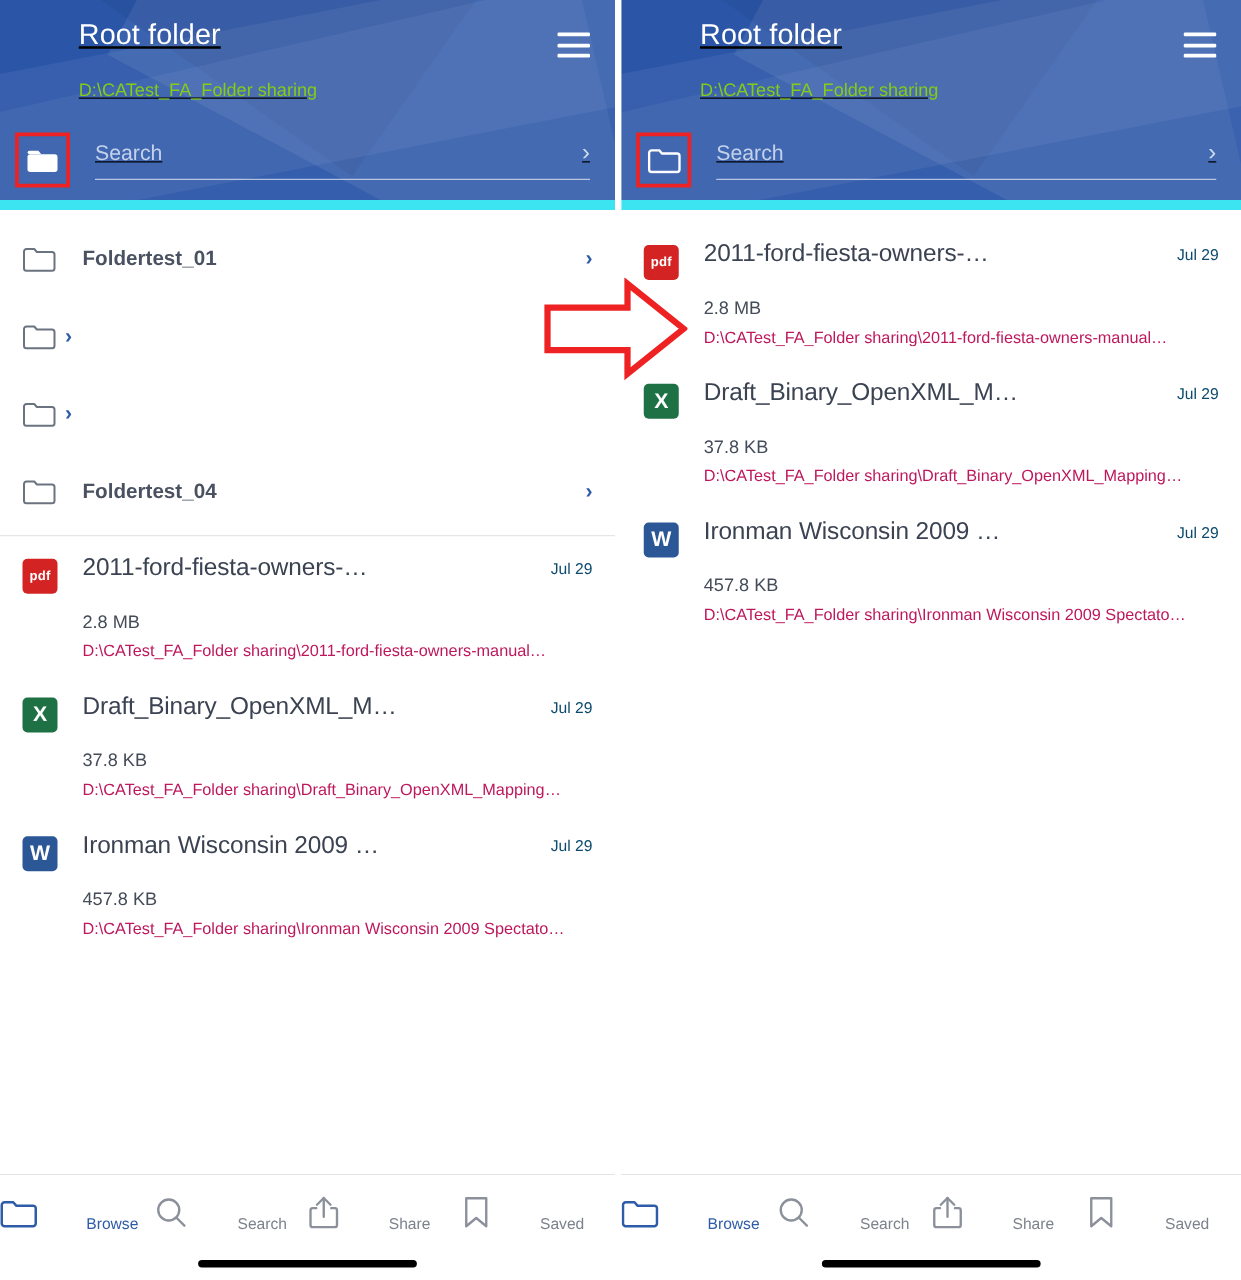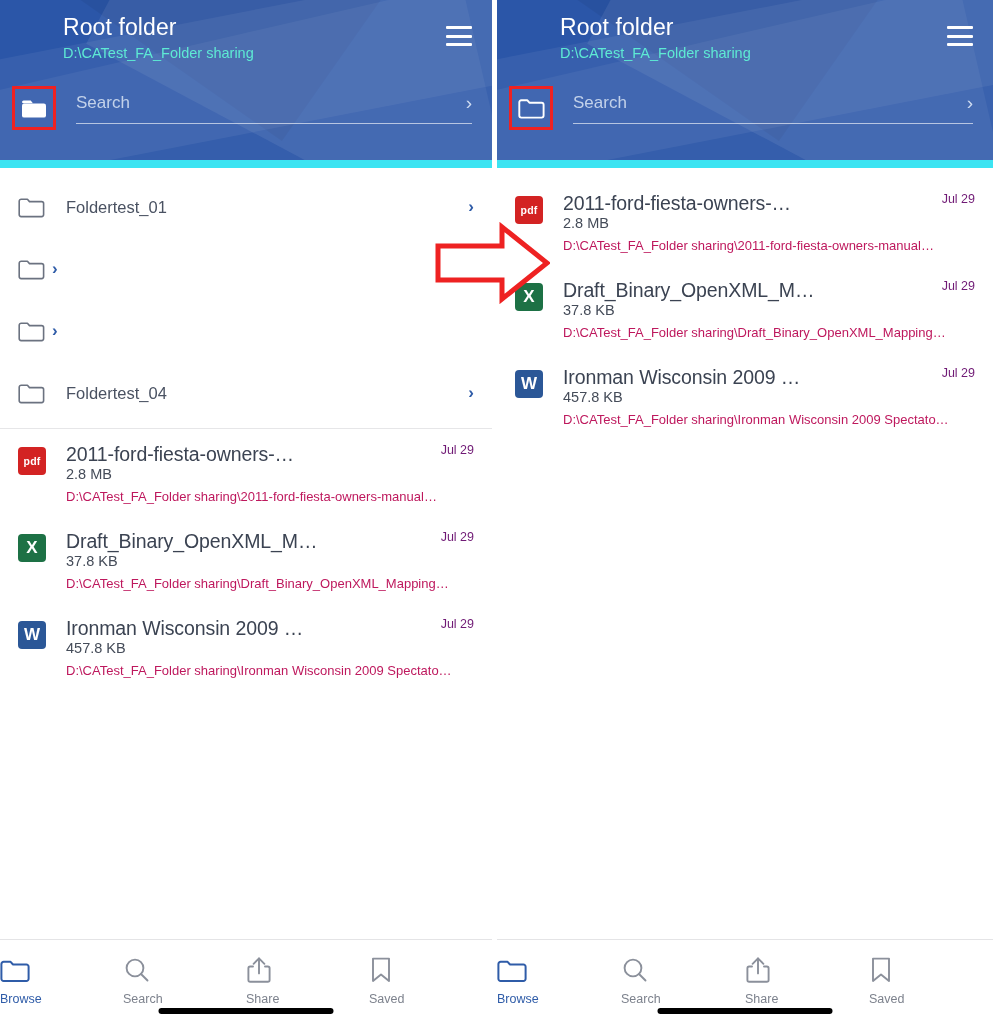--- a/index.html
+++ b/index.html
@@ -23,20 +23,21 @@
   .panel.gap   { width: 5px; background:#ffffff; height:1024px; }
   .panel.right { width: 496px; }
 
   
   .header {
     position: relative;
     height: 160px;
     background: #2b56a8;
     flex: 0 0 auto;
     overflow: hidden;
+    text-decoration: underline;
   }
   .header .bg-shapes { position:absolute; inset:0; }
   .header .bg-shapes i {
     position:absolute; display:block; background:rgba(255,255,255,.075);
   }
   .shape-a {
     width:420px; height:300px; right:-60px; top:-140px;
     transform: rotate(28deg); transform-origin: center;
   }
   .shape-b {
@@ -58,22 +59,22 @@
   .header-top {
     position:relative; display:flex; align-items:flex-start;
     padding: 12px 20px 0 63px;
   }
   .titles { flex:1 1 auto; }
   .page-title {
     color:#ffffff; font-size:23px; font-weight:400;
     letter-spacing:.1px; line-height:30px; white-space:nowrap;
   }
   .page-subtitle {
-    color:#5eead4; font-size:14.5px; font-weight:400;
-    line-height:22px; white-space:nowrap;
+    color:#84cc16; font-size:14.5px; font-weight:400;
+    line-height:22px; white-space:nowrap;margin-top:20px;
   }
   .hamburger {
     width:26px; height:20px; margin-top:14px; flex:0 0 auto;
     display:flex; flex-direction:column; justify-content:space-between;
     cursor:pointer;
   }
   .hamburger span { display:block; height:3px; background:#fff; border-radius:1px; }
 
   
   .search-row {
@@ -102,64 +103,65 @@
   
   .list { flex:1 1 auto; position:relative; background:#fff; overflow:hidden; }
 
   .folder-row {
     display:flex; align-items:center; height:62px;
     padding:0 18px 0 18px; cursor:pointer;
   }
   .folder-row .fico { width:34px; flex:0 0 auto; display:flex; align-items:center; }
   .folder-row .fname {
     flex:1 1 auto; margin-left:14px;
-    font-size:16.5px; color:#4a5262; font-weight:400;
+    font-size:16.5px; color:#4a5262; font-weight:700;
   }
   .folder-row .chev { color:#2f5ca8; font-size:17px; font-weight:600; }
 
   .divider { height:1px; background:#e6e6e8; margin:4px 0 0 0; }
 
   .file-row {
     display:flex; padding:14px 18px 12px 18px; cursor:pointer;
   }
   .file-icon-wrap { width:34px; flex:0 0 auto; padding-top:4px; }
   .ftype {
     width:28px; height:28px; border-radius:4px;
     display:flex; align-items:center; justify-content:center;
     color:#fff; font-weight:700;
   }
   .ftype.pdf  { background:#d32323; font-size:10.5px; letter-spacing:.2px; }
   .ftype.xls  { background:#1d7145; font-size:17px; }
   .ftype.doc  { background:#2b5797; font-size:17px; }
 
   .file-body { flex:1 1 auto; margin-left:14px; min-width:0; }
-  .file-line1 { display:flex; align-items:flex-start; }
+  .file-line1 { display:flex; align-items:center; }
   .file-name {
     flex:1 1 auto; font-size:19.5px; color:#3b4352; font-weight:400;
     white-space:nowrap; overflow:hidden; text-overflow:ellipsis;
     letter-spacing:-.1px;
   }
   .file-date {
-    flex:0 0 auto; margin-left:10px; font-size:12.5px; color:#701a75;
-  }
-  .file-size { font-size:14.5px; color:#454c59; margin-top:0; }
+    flex:0 0 auto; margin-left:10px; font-size:12.5px; color:#0c4a6e;
+  }
+  .file-size { font-size:14.5px; color:#454c59; margin-top:24px; }
   .file-path {
     font-size:13px; color:#be185d; margin-top:7px;
     white-space:nowrap; overflow:hidden; text-overflow:ellipsis;
   }
 
   
   .tabbar-sep { height:1px; background:#e4e4e6; }
   .tabbar {
     flex:0 0 auto; height:84px; display:flex; align-items:flex-start;
     padding-top:14px; background:#fff;
   }
   .tab {
-    flex:1 1 0; display:flex; flex-direction:column; align-items:flex-start;
+    flex:1 1 0; display:flex; flex-direction:row; align-items:flex-end;
     cursor:pointer;
+    gap:39px;
   }
   .tab .ticon { height:32px; display:flex; align-items:center; }
   .tab .tlabel { font-size:12.5px; margin-top:6px; color:#7d828d; }
   .tab.active .tlabel { color:#2f5ca8; }
 
   .home-indicator {
     position:absolute; bottom:10px; left:50%; transform:translateX(-50%);
     width:175px; height:6px; background:#000; border-radius:3px;
   }
 

